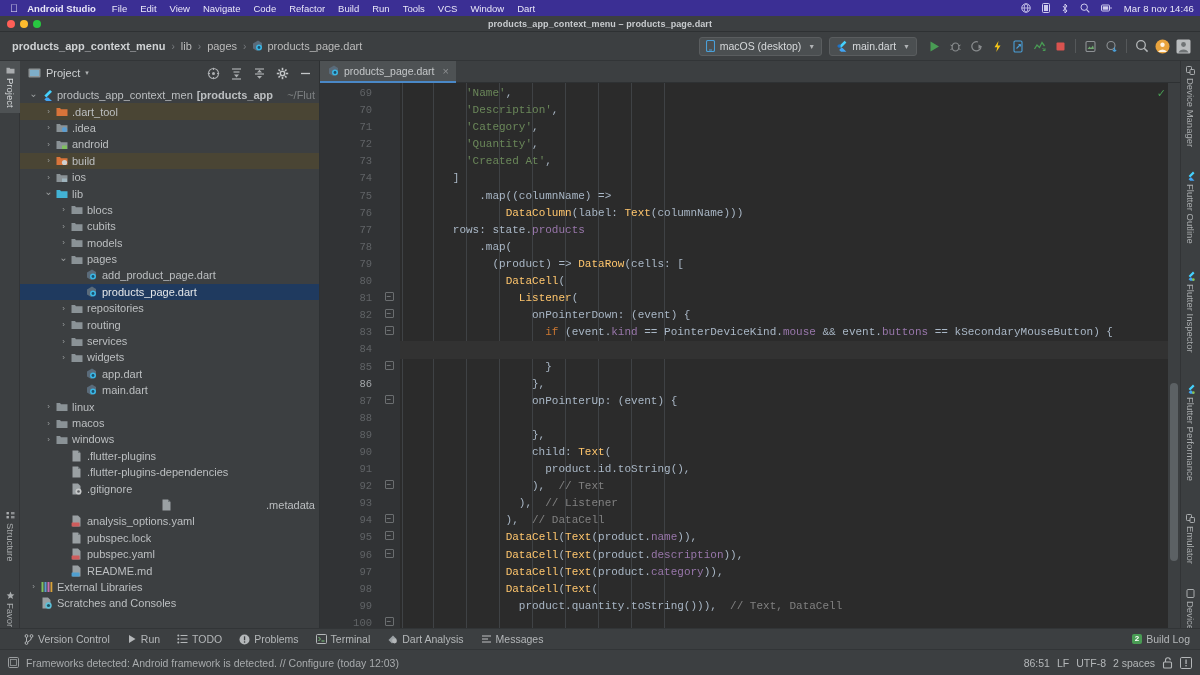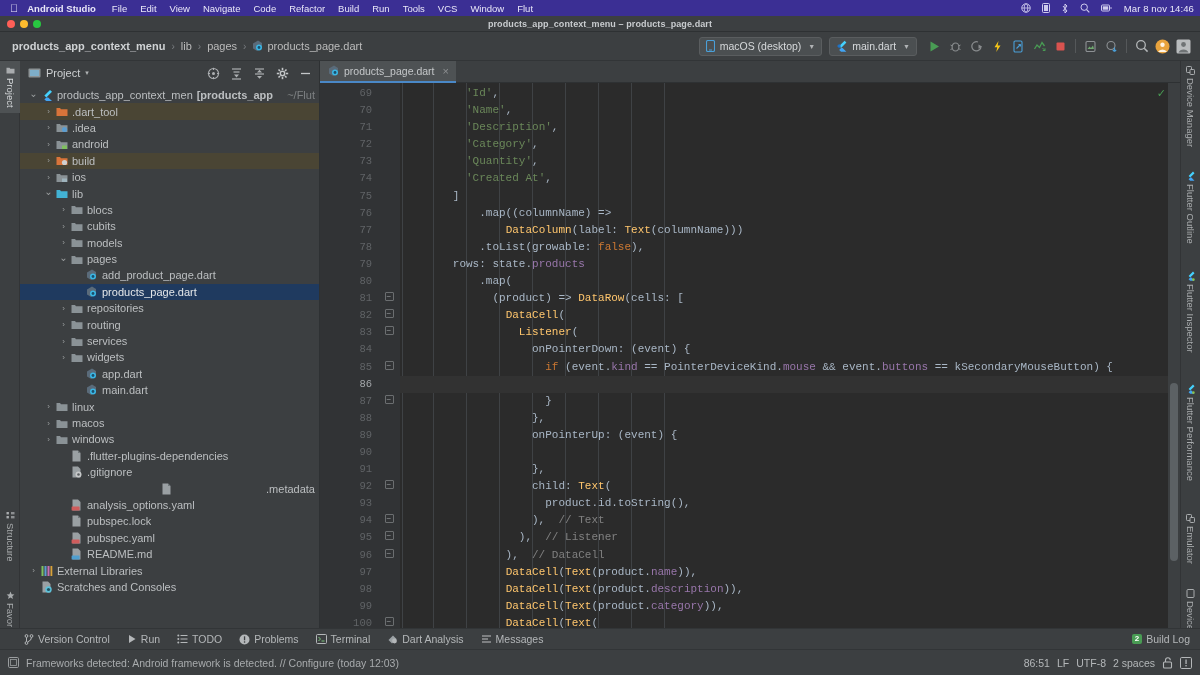--- a/index.html
+++ b/index.html
@@ -224,21 +224,21 @@
     <span class="mi">Edit</span>
     <span class="mi">View</span>
     <span class="mi">Navigate</span>
     <span class="mi">Code</span>
     <span class="mi">Refactor</span>
     <span class="mi">Build</span>
     <span class="mi">Run</span>
     <span class="mi">Tools</span>
     <span class="mi">VCS</span>
     <span class="mi">Window</span>
-    <span class="mi">Flut</span>
+    <span class="mi">Dart</span>
     <span class="spacer"></span>
     <span class="ri">
       <svg width="10" height="10" viewBox="0 0 10 10">
           <circle cx="5" cy="5" r="4.2" fill="none" stroke="#dcd9f5" stroke-width="1"></circle>
           <ellipse cx="5" cy="5" rx="1.8" ry="4.2" fill="none" stroke="#dcd9f5" stroke-width=".8"></ellipse>
           <line x1="1" y1="5" x2="9" y2="5" stroke="#dcd9f5" stroke-width=".8"></line>
         </svg>
     </span>
     <span class="ri">
       <svg width="8" height="10" viewBox="0 0 8 10">
@@ -693,20 +693,30 @@
           <span class="tlabel">macos</span>
         </div>
         <div class="trow" style="padding-left: 23px;">
           <span class="arrow">›</span>
           <span class="ticon">
             <svg width="12" height="11" viewBox="0 0 12 11" xmlns="http://www.w3.org/2000/svg">
               <path d="M0.5 2 L4 2 L5 3.2 L11.5 3.2 L11.5 10 L0.5 10 Z" fill="#8a9296"></path>
             </svg>
           </span>
           <span class="tlabel">windows</span>
+        </div>
+        <div class="trow" style="padding-left: 38px;">
+          <span class="arrow none">&nbsp;</span>
+          <span class="ticon">
+            <svg width="11" height="12" viewBox="0 0 11 12" xmlns="http://www.w3.org/2000/svg">
+              <path d="M1.5 0.5 L7 0.5 L9.5 3 L9.5 11.5 L1.5 11.5 Z" fill="#9aa0a3"></path>
+              <path d="M7 0.5 L7 3 L9.5 3 Z" fill="#6f7679"></path>
+            </svg>
+          </span>
+          <span class="tlabel">.flutter-plugins</span>
         </div>
         <div class="trow" style="padding-left: 38px;">
           <span class="arrow none">&nbsp;</span>
           <span class="ticon">
             <svg width="11" height="12" viewBox="0 0 11 12" xmlns="http://www.w3.org/2000/svg">
               <path d="M1.5 0.5 L7 0.5 L9.5 3 L9.5 11.5 L1.5 11.5 Z" fill="#9aa0a3"></path>
               <path d="M7 0.5 L7 3 L9.5 3 Z" fill="#6f7679"></path>
             </svg>
           </span>
           <span class="tlabel">.flutter-plugins-dependencies</span>
@@ -889,30 +899,28 @@
           <span class="iguide" style="left:2px;"></span>
           <span class="iguide" style="left:33px;"></span>
           <span class="iguide" style="left:66px;"></span>
           <span class="iguide" style="left:99px;"></span>
           <span class="iguide" style="left:132px;"></span>
           <span class="iguide" style="left:165px;"></span>
           <span class="iguide" style="left:198px;"></span>
           <span class="iguide" style="left:231px;"></span>
           <span class="iguide" style="left:264px;"></span>
         </div>
-      <div class="cline"><span class="t-plain">          </span><span class="t-str">'Id'</span><span class="t-punc">,</span></div>
           <div class="cline"><span class="t-plain">          </span><span class="t-str">'Name'</span><span class="t-punc">,</span></div>
           <div class="cline"><span class="t-plain">          </span><span class="t-str">'Description'</span><span class="t-punc">,</span></div>
           <div class="cline"><span class="t-plain">          </span><span class="t-str">'Category'</span><span class="t-punc">,</span></div>
           <div class="cline"><span class="t-plain">          </span><span class="t-str">'Quantity'</span><span class="t-punc">,</span></div>
           <div class="cline"><span class="t-plain">          </span><span class="t-str">'Created At'</span><span class="t-punc">,</span></div>
           <div class="cline"><span class="t-punc">        ]</span></div>
           <div class="cline"><span class="t-plain">            .map((columnName) =&gt;</span></div>
           <div class="cline"><span class="t-plain">                </span><span class="t-cls">DataColumn</span><span class="t-plain">(label: </span><span class="t-cls">Text</span><span class="t-plain">(columnName)))</span></div>
-          <div class="cline"><span class="t-plain">            .toList(growable: </span><span class="t-kw">false</span><span class="t-plain">),</span></div>
           <div class="cline"><span class="t-plain">        rows: state.</span><span class="t-fld">products</span></div>
           <div class="cline"><span class="t-plain">            .map(</span></div>
           <div class="cline"><span class="t-plain">              (product) =&gt; </span><span class="t-cls">DataRow</span><span class="t-plain">(cells: [</span></div>
           <div class="cline"><span class="t-plain">                </span><span class="t-cls">DataCell</span><span class="t-plain">(</span></div>
           <div class="cline"><span class="t-plain">                  </span><span class="t-cls">Listener</span><span class="t-plain">(</span></div>
           <div class="cline"><span class="t-plain">                    onPointerDown: (event) {</span></div>
           <div class="cline"><span class="t-plain">                      </span><span class="t-kw">if</span><span class="t-plain"> (event.</span><span class="t-fld">kind</span><span class="t-plain"> == PointerDeviceKind.</span><span class="t-fld">mouse</span><span class="t-plain"> &amp;&amp; event.</span><span class="t-fld">buttons</span><span class="t-plain"> == kSecondaryMouseButton) {</span></div>
           <div class="cline cursorline"><span class="t-plain"></span></div>
           <div class="cline"><span class="t-punc">                      }</span></div>
           <div class="cline"><span class="t-punc">                    },</span></div>

